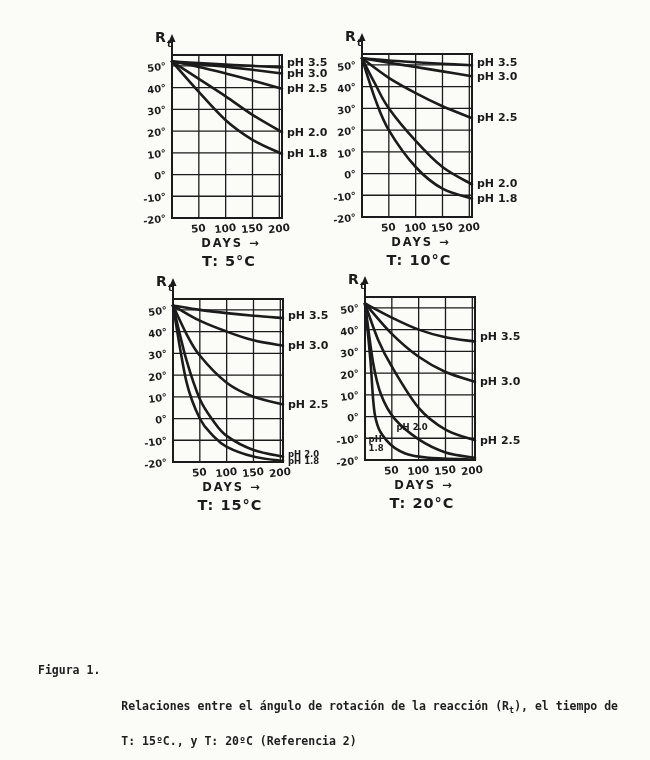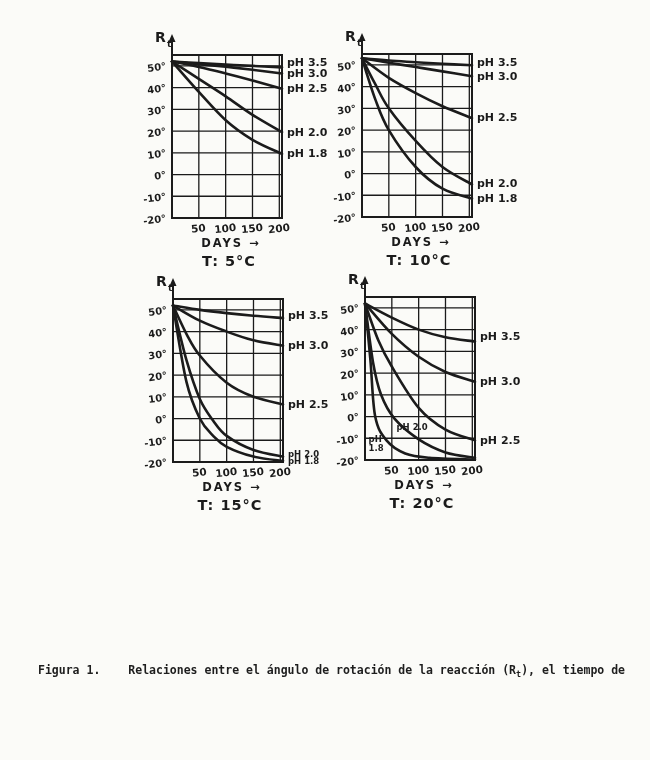--- a/index.html
+++ b/index.html
@@ -15,29 +15,29 @@
   .chart-block{
     position:absolute;
     width:235px;height:252px;
   }
   .chart-block svg{display:block;}
   .figure-caption{
     position:absolute;
     left:38px;top:662px;
     width:590px;
     display:flex;
-    gap:28px;
+    gap:21px;
     font-family:"DejaVu Sans Mono","Liberation Mono",monospace;
     font-size:11.5px;
     font-weight:600;
     line-height:1.45;
     color:#1e1e1e;
   }
   .figure-caption .cap-label{white-space:nowrap;}
-  .figure-caption .cap-text{flex:1;}
+  .figure-caption .cap-text{flex:1;margin-top:36px;}
   .figure-caption sub{font-size:8.5px;}
 </style>
 </head>
 <body>
 
 <div class="page">
 
   <div class="chart-block" style="left:130px;top:29px;">
       <svg width="235" height="252" viewBox="0 0 235 252">
         <line x1="68.82926829268293" y1="26" x2="68.82926829268293" y2="189" stroke="#1b1b1b" stroke-width="1.3"></line>
@@ -217,16 +217,16 @@
         <path d="M42.0 32.5 C42.9 41.9 45.7 70.2 47.4 89.0 C49.1 107.9 49.5 132.1 52.2 145.5 C54.9 158.9 58.5 163.3 63.5 169.4 C68.5 175.6 75.1 179.6 82.2 182.5 C89.4 185.4 94.8 185.8 106.4 186.8 C118.0 187.8 144.4 188.2 152.0 188.5" fill="none" stroke="#1b1b1b" stroke-width="2.6" stroke-linecap="round"></path>
         <text x="45.609756097560975" y="171.35333333333332" font-size="8.5" font-weight="bold" fill="#1b1b1b">pH</text>
         <text x="45.609756097560975" y="180.35333333333332" font-size="8.5" font-weight="bold" fill="#1b1b1b">1.8</text>
       </svg>
     </div>
 
   <div class="figure-caption">
     <span class="cap-label">Figura 1.</span>
     <span class="cap-text"><span>Relaciones entre el ángulo de rotación de la reacción (R</span><sub>t</sub><span>), el tiempo de</span><br>
     <br>
-    </span>
+    <span>T: 15ºC., y T: 20ºC (Referencia 2)</span></span>
   </div>
 
 </div>
 
 </body></html>

